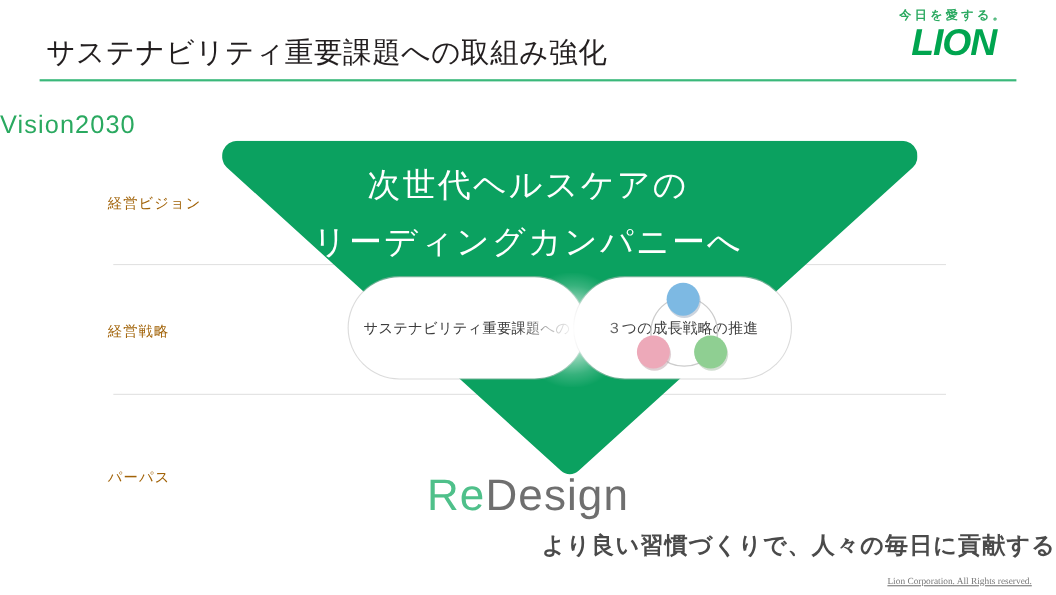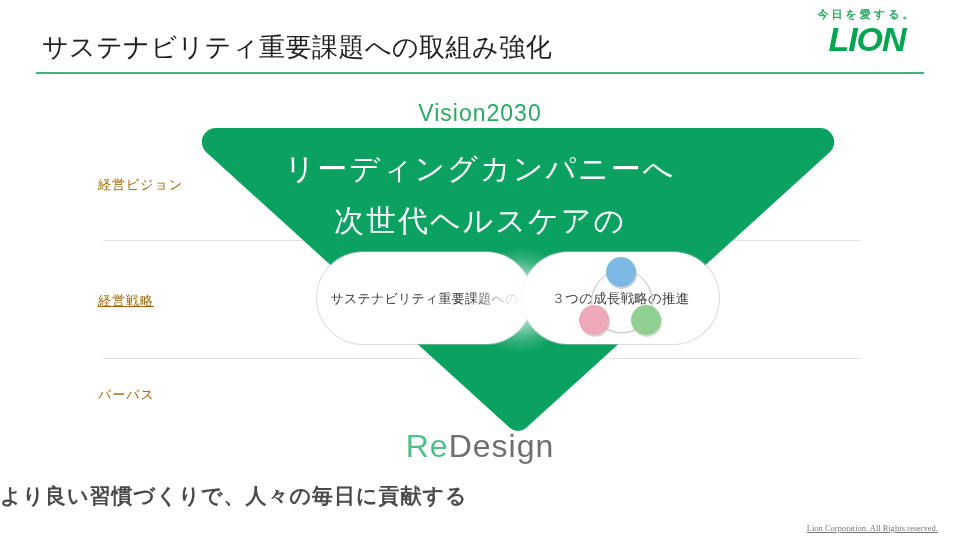--- a/index.html
+++ b/index.html
@@ -63,40 +63,39 @@
   
   .row-label {
     position: absolute;
     left: 98px;
     font-size: 13px;
     color: #a16207;
     letter-spacing: 1px;
     white-space: nowrap;
   }
   #label-vision   { top: 176px; }
-  #label-strategy { top: 292px; text-decoration: underline; }
-  #label-purpose  { top: 386px; }
+  #label-strategy { top: 292px; }
+  #label-purpose  { top: 425px; }
 
   .divider {
     position: absolute;
     left: 103px;
     width: 757px;
     height: 1px;
     background: #e2e2e2;
   }
   #divider-1 { top: 240px; }
   #divider-2 { top: 358px; }
 
   
   .vision-caption {
     position: absolute;
     left: 0;
     right: 0;
     top: 100px;
-    text-align: center;
     font-size: 23px;
     color: #2aa960;
     letter-spacing: 1px;
   }
 
   
   .funnel {
     position: absolute;
     left: 202px;
     top: 128px;
@@ -161,33 +160,33 @@
     height: 92px;
     pointer-events: none;
   }
 
   
   .redesign {
     position: absolute;
     left: 0; right: 0;
     top: 430px;
     text-align: center;
-    font-size: 32px;
+    font-size: 40px;
     font-weight: 300;
     letter-spacing: 1px;
     line-height: 1.05;
   }
   .redesign .re { color: #4fc08a; }
   .redesign .design { color: #6f6f6f; }
 
   .purpose-statement {
     position: absolute;
     left: 0; right: 0;
     top: 482px;
-    text-align: left;
+    text-align: right;
     font-size: 21px;
     font-weight: 700;
     letter-spacing: 1px;
     color: #4a4a4a;
   }
 
   .copyright {
     position: absolute;
     right: 22px;
     bottom: 8px;
@@ -246,22 +245,22 @@
 
       <circle cx="47" cy="20" r="15" fill="#7db9e3"></circle>
       <circle cx="20" cy="68" r="15" fill="#eda9b9"></circle>
       <circle cx="72" cy="68" r="15" fill="#8fcf92"></circle>
     </svg>
   </div>
 
   <div class="glow"></div>
 
   <div style="position:absolute;left:0;right:0;top:143px;text-align:center;color:#ffffff;font-size:30px;line-height:52px;letter-spacing:2px;">
+    <div>次世代ヘルスケアの</div>
     <div>リーディングカンパニーへ</div>
-    <div>次世代ヘルスケアの</div>
   </div>
 
   <div class="redesign">
     <span class="re">Re</span><span class="design">Design</span>
   </div>
 
   <div class="purpose-statement">より良い習慣づくりで、人々の毎日に貢献する</div>
 
   <div class="copyright">Lion Corporation. All Rights reserved.</div>
 

